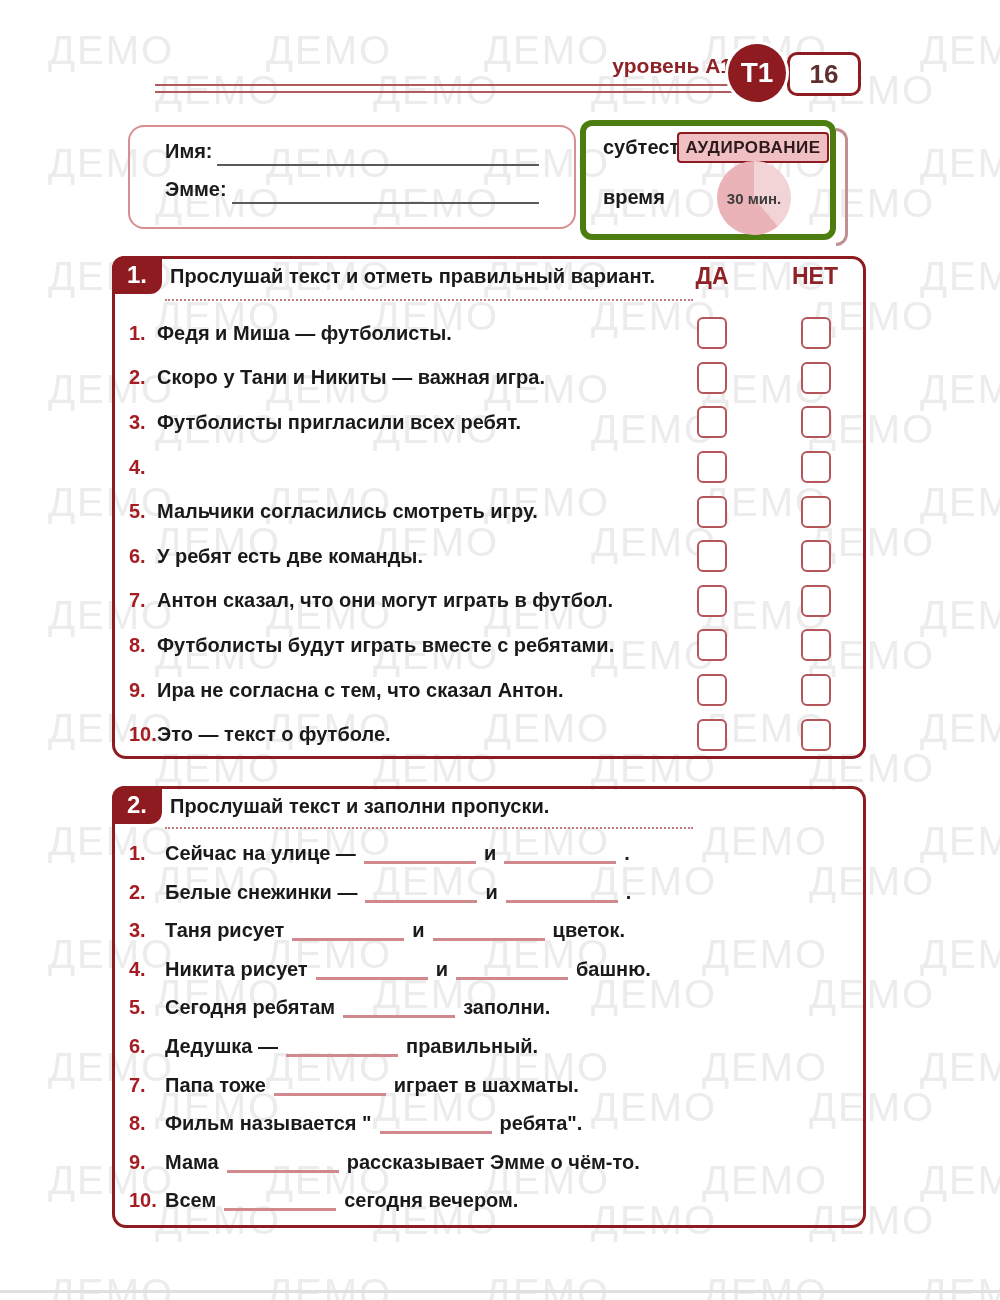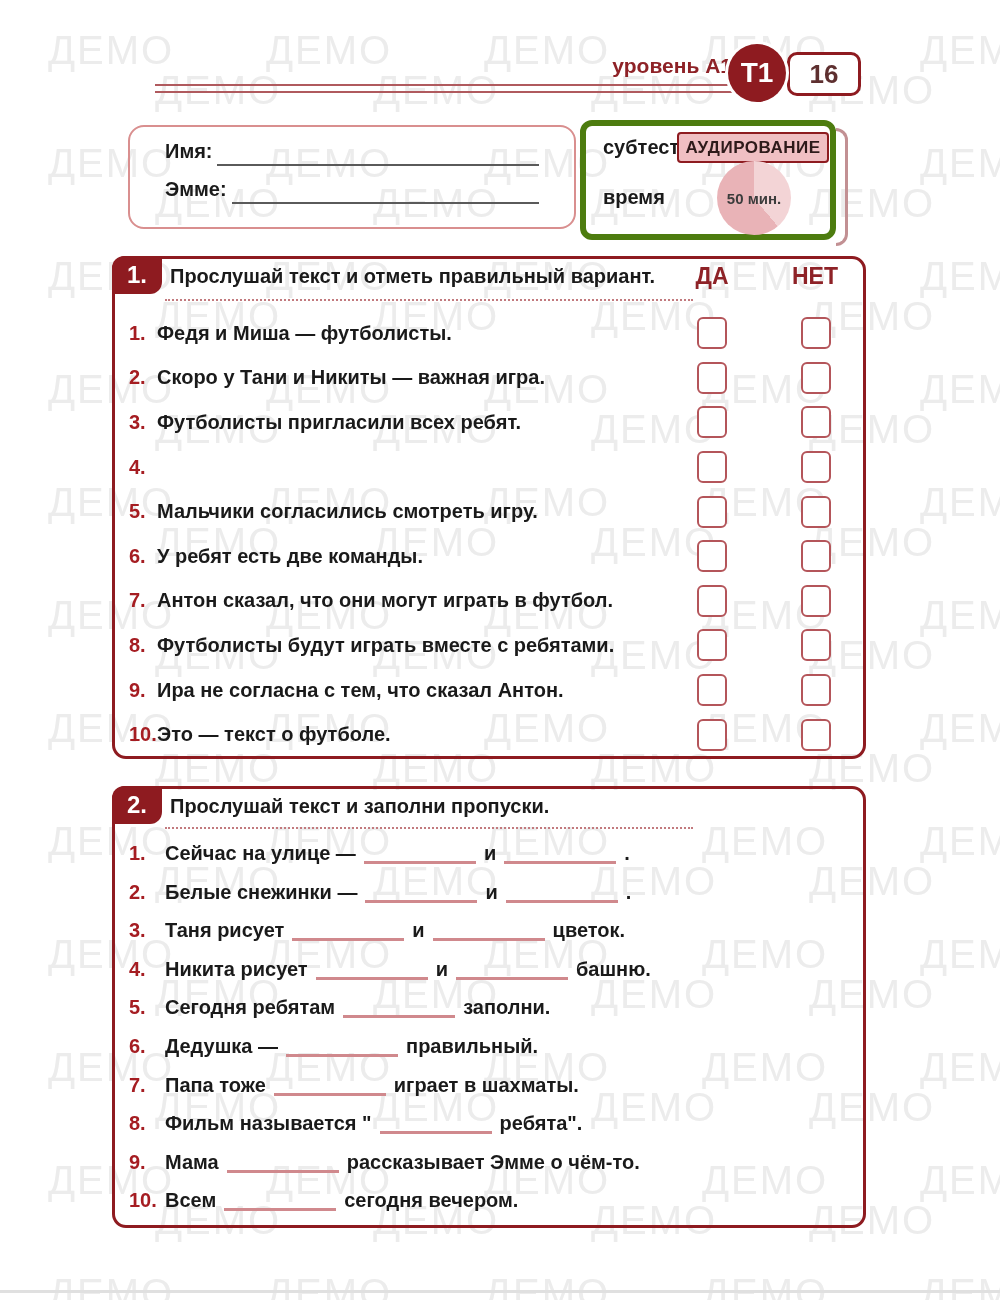--- a/index.html
+++ b/index.html
@@ -206,21 +206,21 @@
     <span class="info-label" style="left:35px; top:51px;">Эмме:</span>
     <span class="info-line" style="left:102px; top:75px; width:307px;"></span>
   </div>
 
   <div class="abs" id="subtest-shadow"></div>
   <div class="abs" id="subtest-panel">
     <span class="panel-label" style="left:17px; top:10px;">субтест</span>
     <span id="subtest-value">АУДИРОВАНИЕ</span>
     <span class="panel-label" style="left:17px; top:60px;">время</span>
     <span id="time-pie">
-      <span id="time-value">50 мин.</span>
+      <span id="time-value">30 мин.</span>
     </span>
   </div>
 
   <div class="section-panel" id="section1">
     <div class="section-badge">1.</div>
     <div class="section-title">Прослушай текст и отметь правильный вариант.</div>
     <div class="dotted-rule"></div>
     <div class="col-head" id="col-yes">ДА</div>
     <div class="col-head" id="col-no">НЕТ</div>
     <div id="s1-rows">

